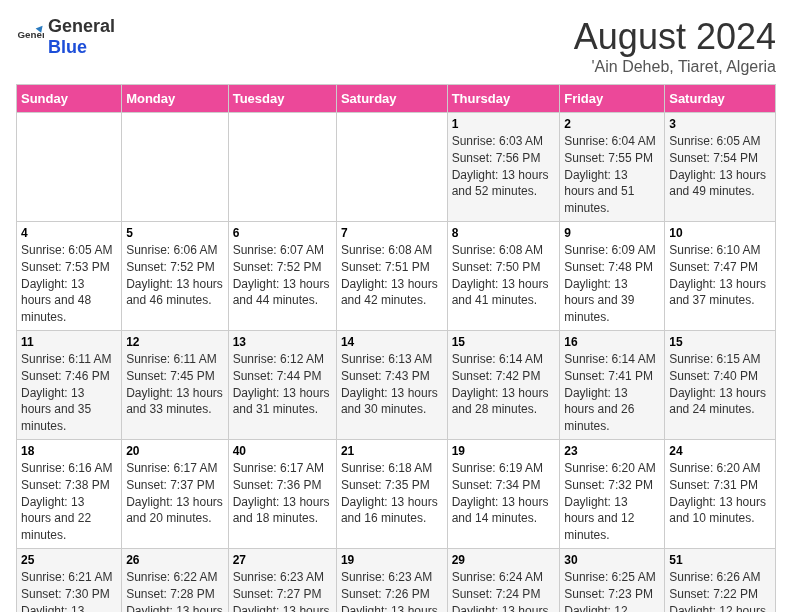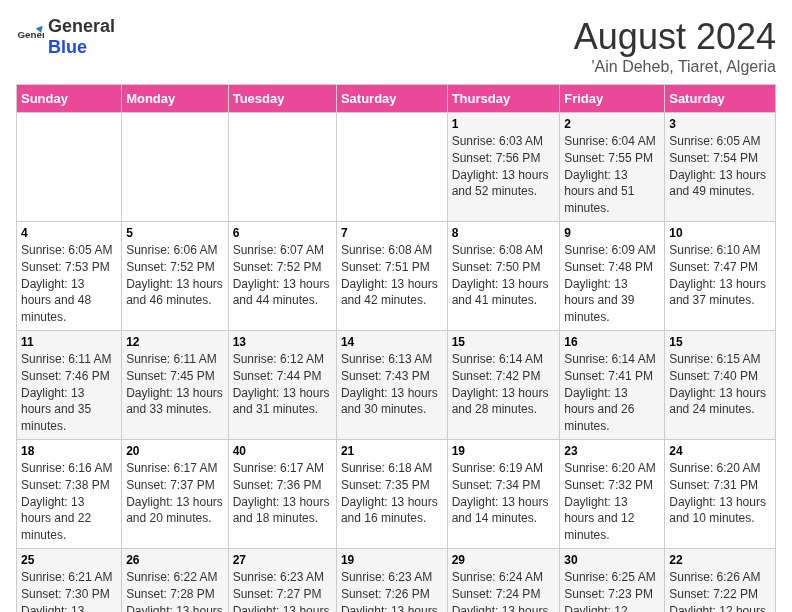--- a/index.html
+++ b/index.html
@@ -300,21 +300,21 @@
             Sunrise: 6:24 AM<br>Sunset: 7:24 PM<br>Daylight: 13 hours and 0 minutes.
           </div>
         </td>
         <td>
           <div class="day-number">30</div>
           <div class="day-info">
             Sunrise: 6:25 AM<br>Sunset: 7:23 PM<br>Daylight: 12 hours and 58 minutes.
           </div>
         </td>
         <td>
-          <div class="day-number">22</div>
+          <div class="day-number">51</div>
           <div class="day-info">
             Sunrise: 6:26 AM<br>Sunset: 7:22 PM<br>Daylight: 12 hours and 56 minutes.
           </div>
         </td>
       </tr>
     </tbody>
 </table>
 
 <div class="footer-note">
   <span>Daylight hours</span>

